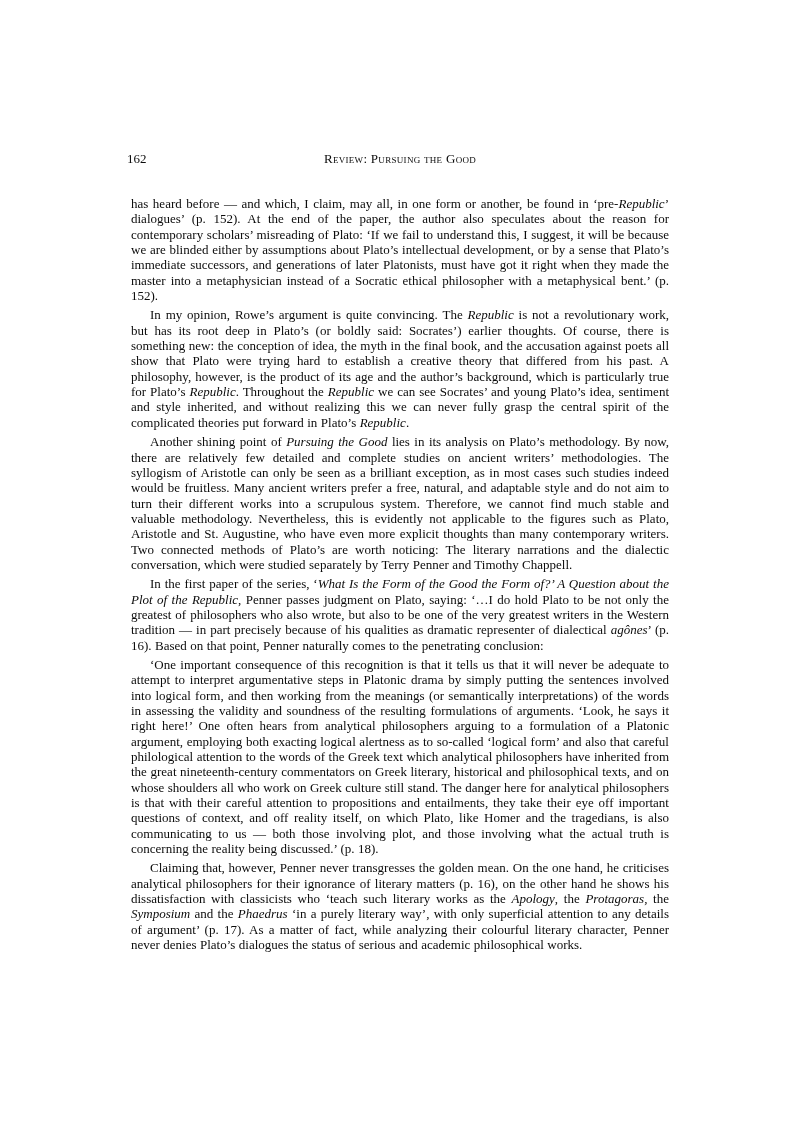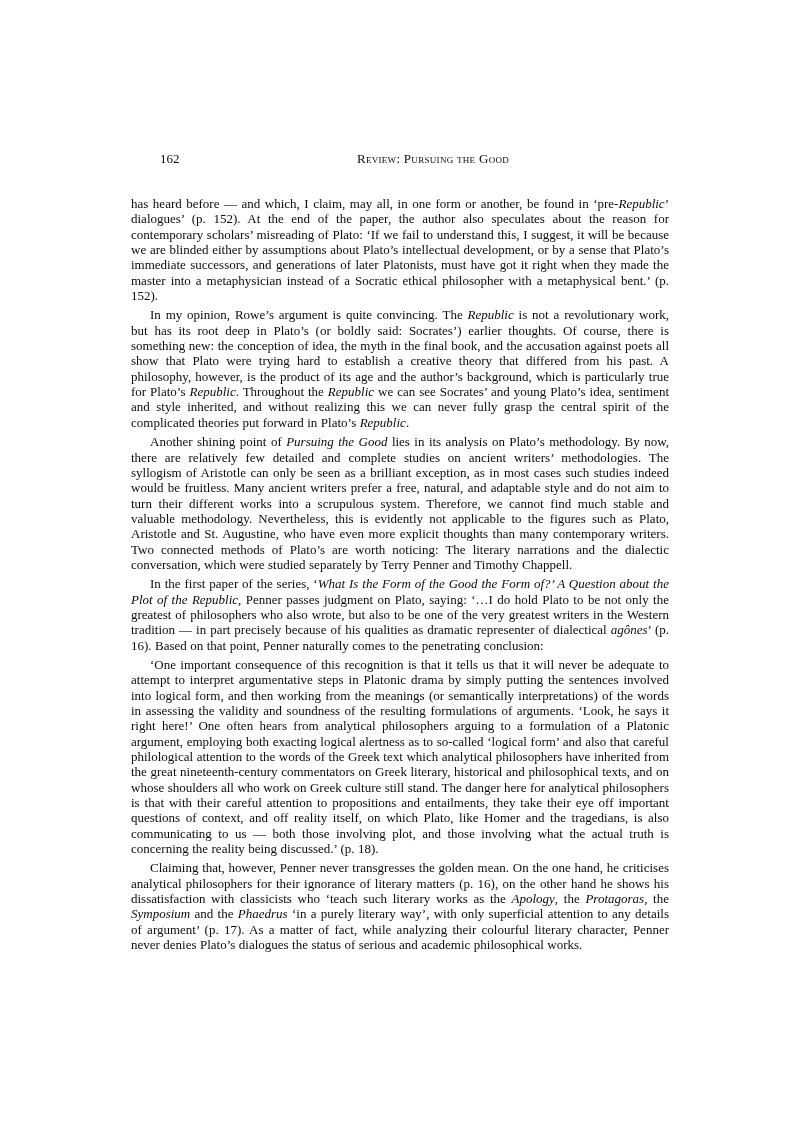--- a/index.html
+++ b/index.html
@@ -16,21 +16,20 @@
     color: #0b0b0b;
     overflow: hidden;
   }
   .running-head {
     position: absolute;
     top: 151px;
     left: 127px;
     width: 546px;
     font-size: 13px;
     line-height: 15px;
-    margin-left: 33px;
   }
   .page-num {
     position: absolute;
     left: 0;
     top: 0;
   }
   .head-title {
     display: block;
     text-align: center;
     font-variant: small-caps;

